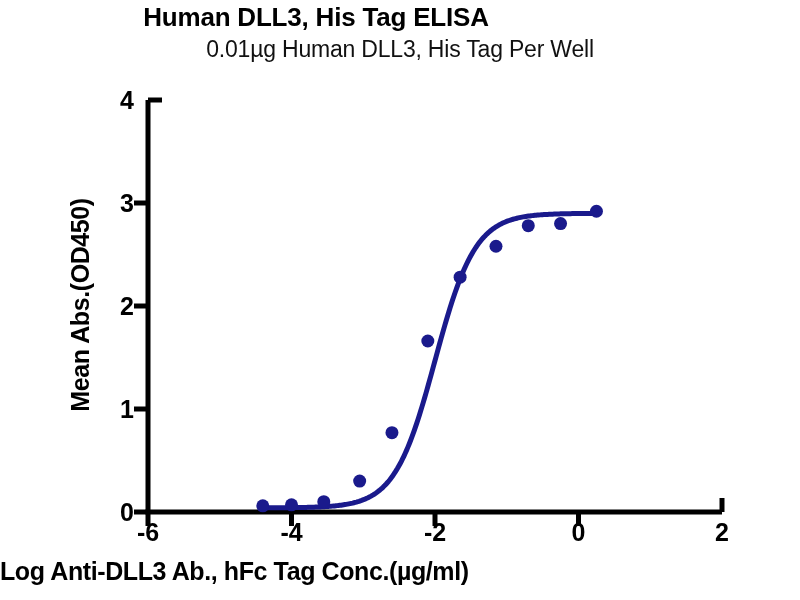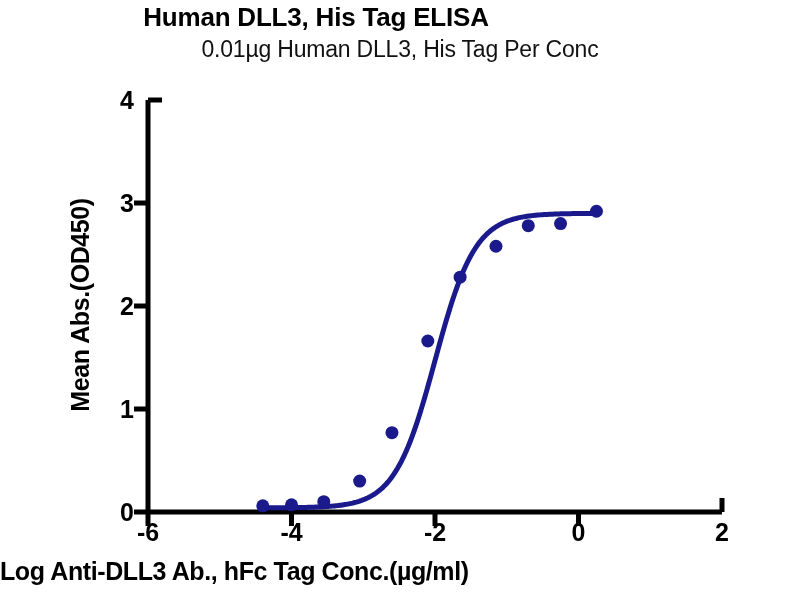--- a/index.html
+++ b/index.html
@@ -116,21 +116,21 @@
     width: 30px;
     left: 104px;
   }
 </style>
 </head>
 <body>
 
 <div id="root">
 
   <div id="chart-title">Human DLL3, His Tag ELISA</div>
-  <div id="chart-subtitle">0.01µg Human DLL3, His Tag Per Conc</div>
+  <div id="chart-subtitle">0.01µg Human DLL3, His Tag Per Well</div>
 
   <div id="y-axis-title-wrap">
     <div id="y-axis-title">Mean Abs.(OD450)</div>
   </div>
 
   <div id="x-axis-title">Log Anti-DLL3 Ab., hFc Tag Conc.(µg/ml)</div>
 
   <svg id="plot" width="800" height="600" viewBox="0 0 800 600" xmlns="http://www.w3.org/2000/svg">
     <g id="axes-group">
         <line x1="148" y1="512" x2="148" y2="100" stroke="#000000" stroke-width="5"></line>

